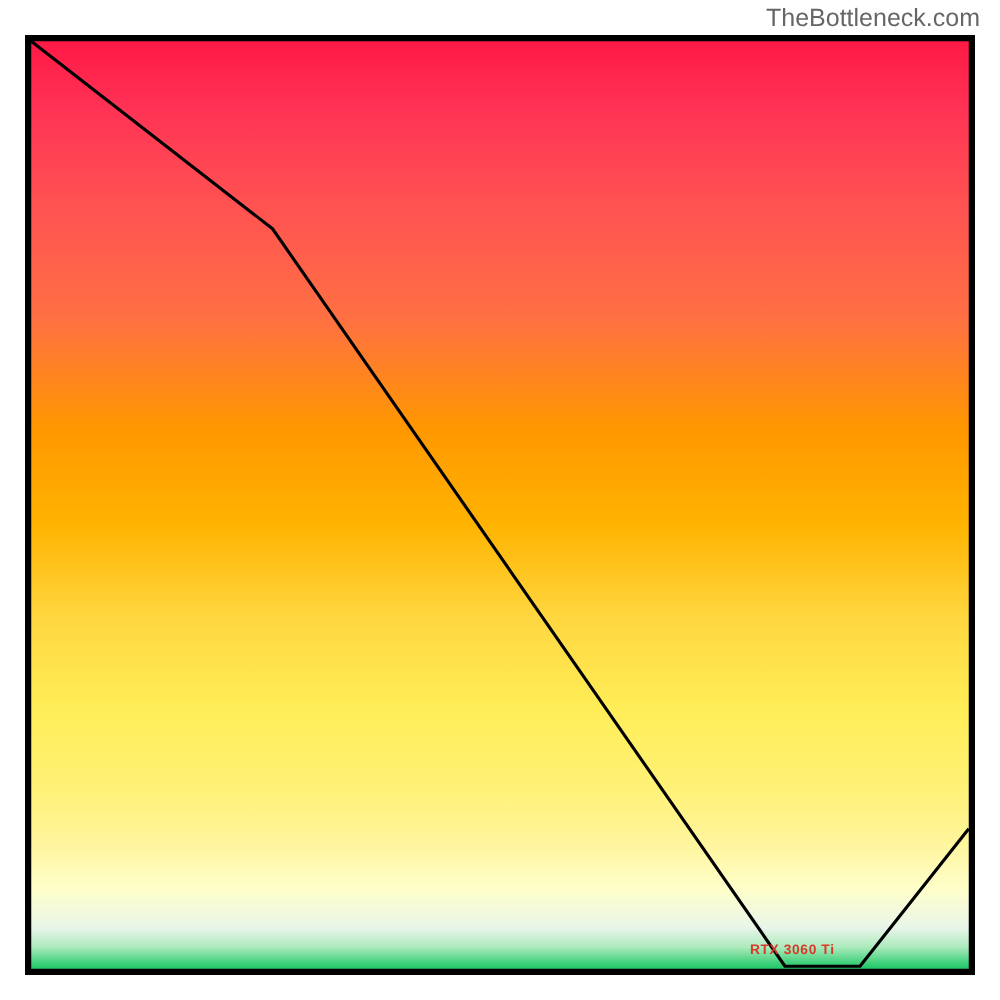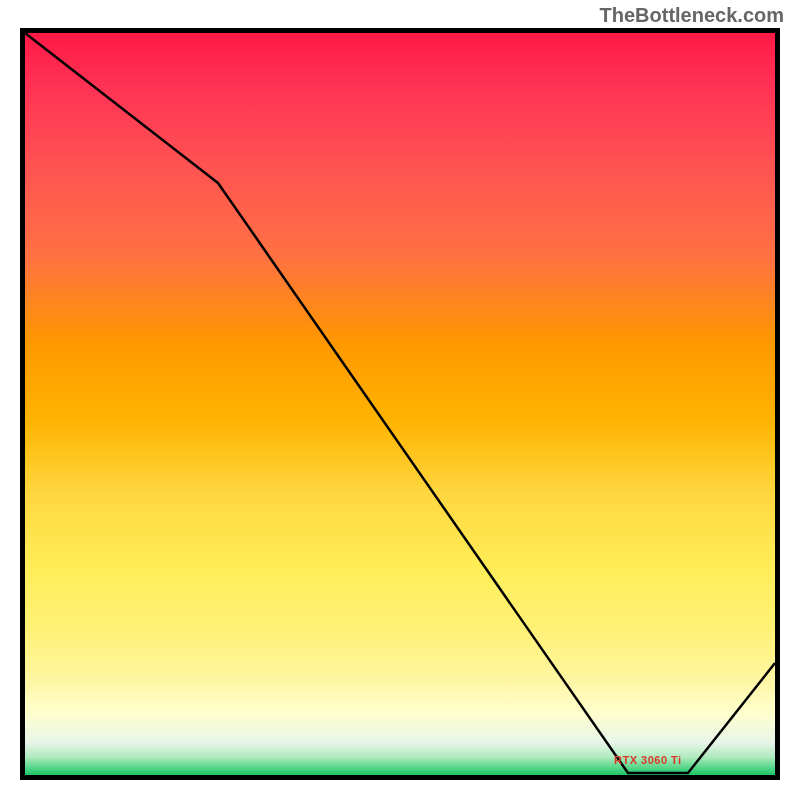--- a/index.html
+++ b/index.html
@@ -10,21 +10,21 @@
     font-family: Arial, Helvetica, sans-serif;
     position: relative;
     overflow: hidden;
   }
   .watermark {
     position: absolute;
     top: 4px;
     right: 16px;
     font-size: 20px;
     color: #666;
-    font-weight: bold;
+    font-weight: normal;
     z-index: 10;
   }
   .plot-area {
     position: absolute;
     left: 20px;
     top: 28px;
     width: 760px;
     height: 752px;
   }
   .plot-border {
@@ -77,16 +77,16 @@
 
 <div class="watermark">TheBottleneck.com</div>
 
 <div class="plot-area">
   <div class="gradient-bg"></div>
 
   <svg class="line-layer" viewBox="0 0 760 752" preserveAspectRatio="none">
     <polyline id="curve-path" fill="none" stroke="#000" stroke-width="2.5" stroke-linejoin="round" points="5,5 198,155 608,745 668,745 755,635"></polyline>
   </svg>
 
-  <div class="annotation" id="anno" style="left: 580px; top: 726px; margin-left: 14px;">RTX 3060 Ti</div>
+  <div class="annotation" id="anno" style="left: 580px; top: 726px;">RTX 3060 Ti</div>
 
   <div class="plot-border"></div>
 </div>
 
 </body></html>

